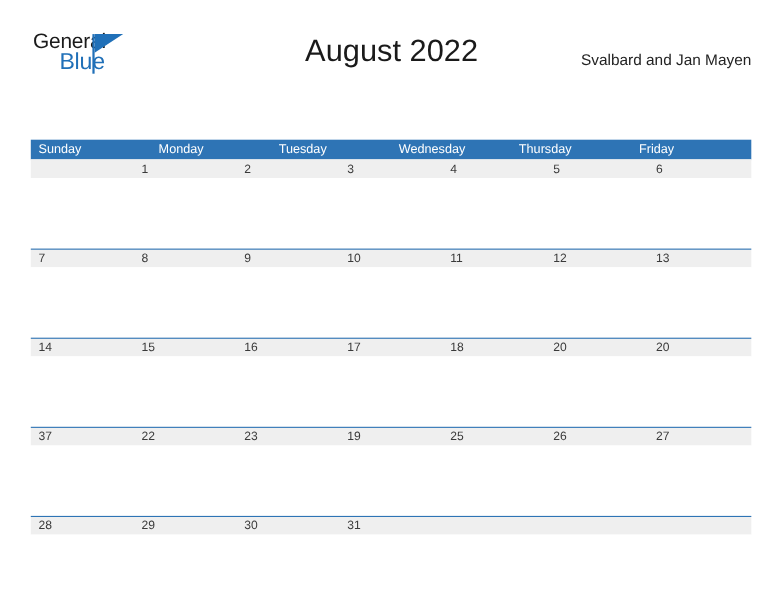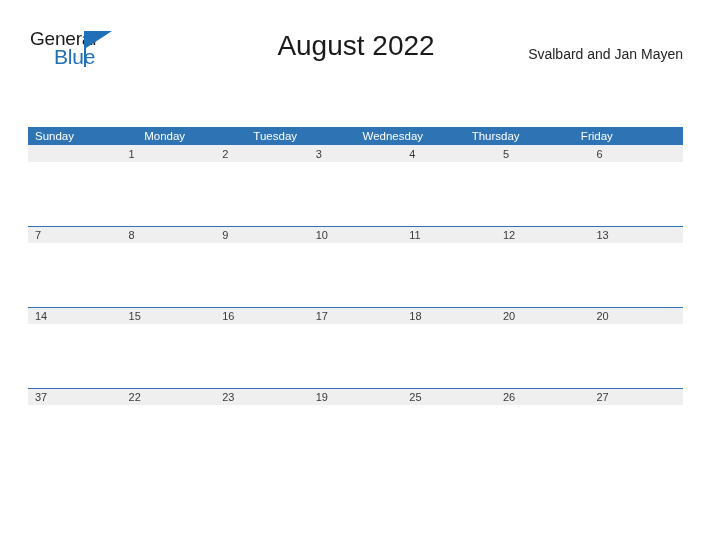--- a/index.html
+++ b/index.html
@@ -237,16 +237,28 @@
         <div class="day-cell">22</div>
         <div class="day-cell">23</div>
         <div class="day-cell">19</div>
         <div class="day-cell">25</div>
         <div class="day-cell">26</div>
         <div class="day-cell">27</div>
       </div>
       <div class="week-body"></div>
     </div>
 
+    <div class="week-row">
+      <div class="date-band">
+        <div class="day-cell">28</div>
+        <div class="day-cell">29</div>
+        <div class="day-cell">30</div>
+        <div class="day-cell">31</div>
+        <div class="day-cell"></div>
+        <div class="day-cell"></div>
+        <div class="day-cell"></div>
+      </div>
+      <div class="week-body"></div>
+    </div>
 
   </div>
 
 </div>
 
 </body></html>

